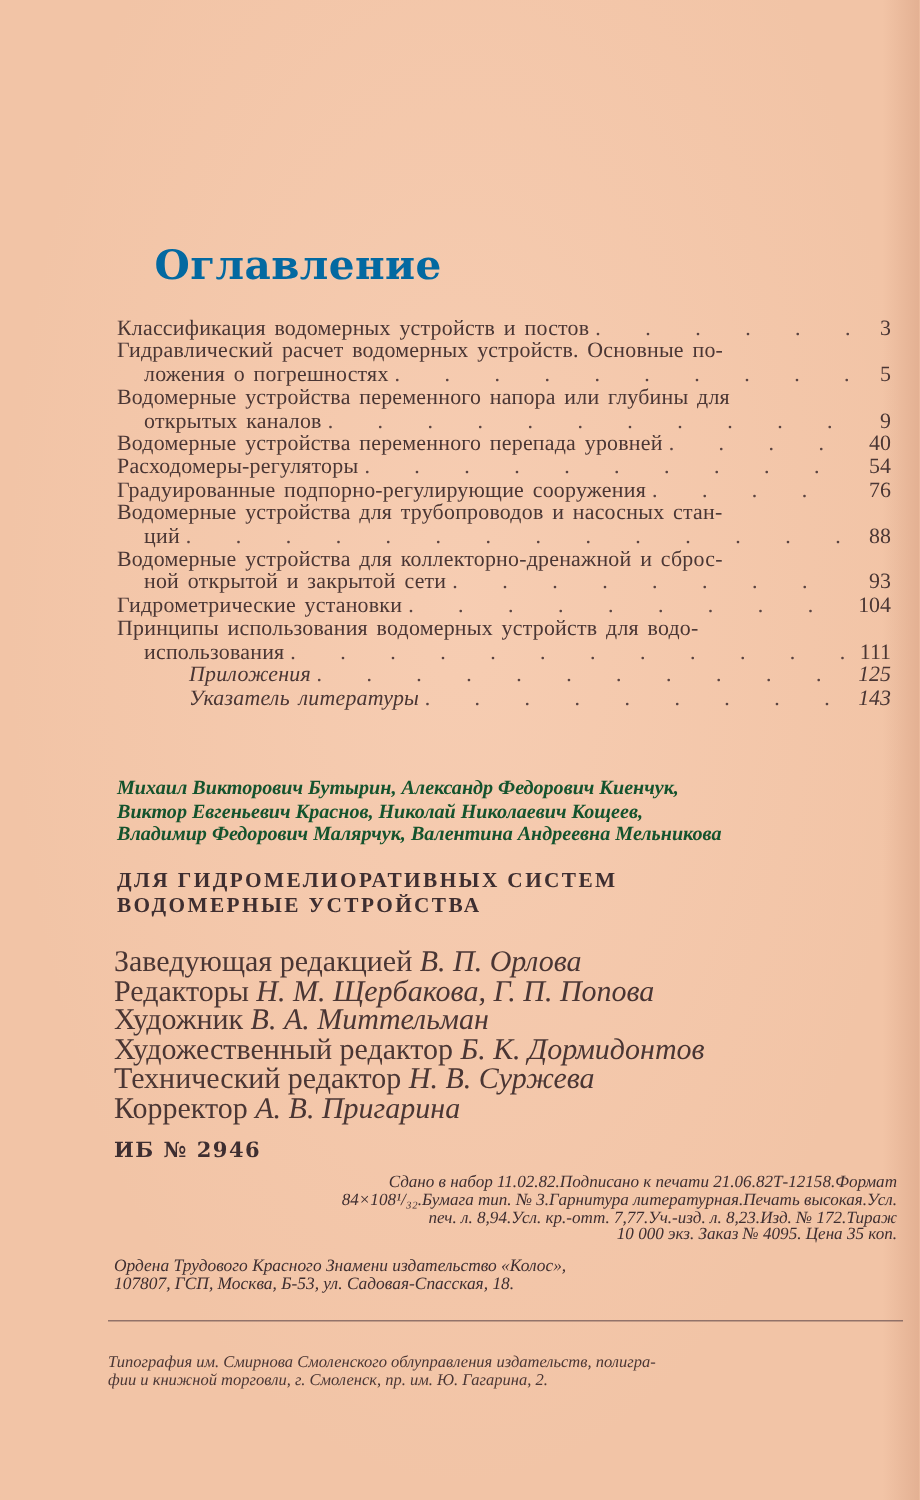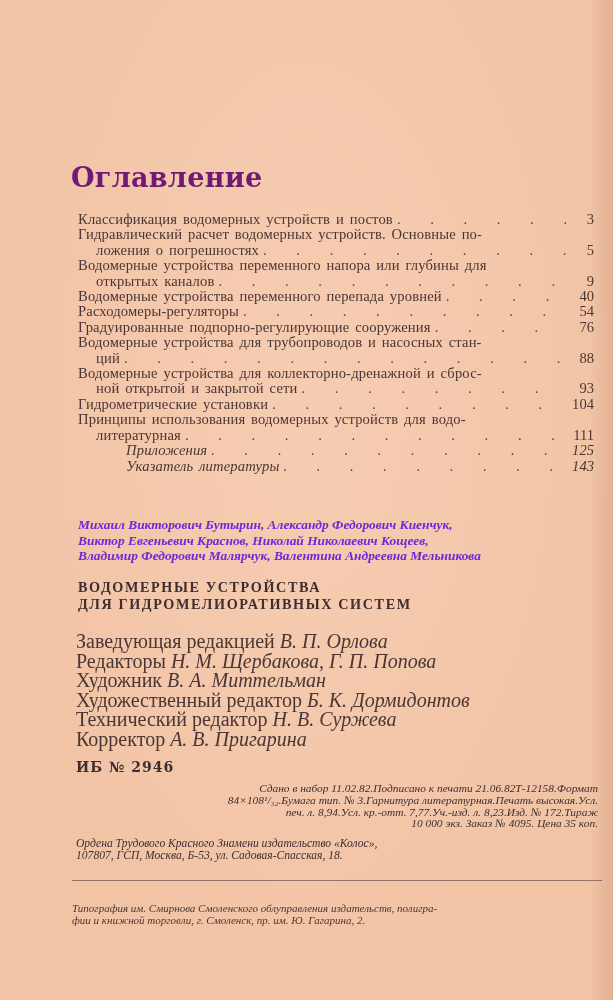--- a/index.html
+++ b/index.html
@@ -9,36 +9,36 @@
     background-image:
       radial-gradient(ellipse at 50% 40%, rgba(250,212,188,0.55) 0%, rgba(242,196,166,0) 70%),
       linear-gradient(90deg, rgba(0,0,0,0) 96%, rgba(200,140,110,0.35) 100%);
     color: #3a2a28;
     font-family: "Liberation Serif", "DejaVu Serif", serif;
     position: relative;
   }
   .page { position: absolute; left: 0; top: 0; width: 613px; height: 1000px; }
 
   .toc-title {
-    position: absolute; left: 71px; top: 162px;
+    position: absolute; left: 103px; top: 162px;
     font-family: "DejaVu Serif", serif; font-weight: bold;
-    font-size: 27px; color: #701a75; letter-spacing: 0.3px;
+    font-size: 27px; color: #0369a1; letter-spacing: 0.3px;
   }
   .toc { position: absolute; left: 78px; top: 212px; width: 516px; font-size: 14.6px; line-height: 15.4px; color: #4a3634; }
   .toc-entry { position: relative; }
   .toc-line { display: flex; align-items: flex-end; }
   .toc-cont { padding-left: 18px; }
   .toc-text { white-space: nowrap; letter-spacing: 0.15px; word-spacing: 2px; }
   .toc-dots { flex: 1; overflow: hidden; white-space: nowrap; margin: 0 4px; letter-spacing: 13px; color: #5a4442; }
   .toc-page { min-width: 24px; text-align: right; }
   .italic { font-style: italic; margin-left: 48px; }
 
   .authors {
     position: absolute; left: 78px; top: 517px; width: 530px;
-    font-style: italic; font-weight: bold; font-size: 13.4px; line-height: 15.6px; color: #6d28d9;
+    font-style: italic; font-weight: bold; font-size: 13.4px; line-height: 15.6px; color: #14532d;
   }
   .book-title {
     position: absolute; left: 78px; top: 579px; font-weight: bold;
     font-size: 14.2px; line-height: 17px; letter-spacing: 1.6px; color: #3e2e30;
   }
   .credits { position: absolute; left: 76px; top: 632px; font-size: 20px; line-height: 19.5px; color: #4a3634; }
   .credits .name { font-style: italic; }
   .ib { position: absolute; left: 76px; top: 759px; font-weight: bold; font-size: 14px; letter-spacing: 1px; color: #3e2e30; font-family: "DejaVu Serif", serif; }
 
   .imprint {
@@ -130,21 +130,21 @@
           <span class="toc-text">Гидрометрические установки</span>
           <span class="toc-dots">. . . . . . . . . . . . . . . . . . . . . . . . . . . . . .</span>
           <span class="toc-page">104</span>
         </div>
       </div>
       <div class="toc-entry">
         <div class="toc-line">
           <span class="toc-text">Принципы использования водомерных устройств для водо-</span>
         </div>
         <div class="toc-line toc-cont">
-          <span class="toc-text">литературная</span>
+          <span class="toc-text">использования</span>
           <span class="toc-dots">. . . . . . . . . . . . . . . . . . . . . . . . . . . . . .</span>
           <span class="toc-page">111</span>
         </div>
       </div>
       <div class="toc-entry italic">
         <div class="toc-line">
           <span class="toc-text">Приложения</span>
           <span class="toc-dots">. . . . . . . . . . . . . . . . . . . . . . . . . . . . . .</span>
           <span class="toc-page">125</span>
         </div>
@@ -158,22 +158,22 @@
       </div>
     </div>
 
   <div class="authors">
     <div>Михаил Викторович Бутырин, Александр Федорович Киенчук,</div>
     <div>Виктор Евгеньевич Краснов, Николай Николаевич Кощеев,</div>
     <div>Владимир Федорович Малярчук, Валентина Андреевна Мельникова</div>
   </div>
 
   <div class="book-title">
+    <div>ДЛЯ ГИДРОМЕЛИОРАТИВНЫХ СИСТЕМ</div>
     <div>ВОДОМЕРНЫЕ УСТРОЙСТВА</div>
-    <div>ДЛЯ ГИДРОМЕЛИОРАТИВНЫХ СИСТЕМ</div>
   </div>
 
   <div class="credits" id="credits">
       <div><span>Заведующая редакцией</span> <span class="name">В. П. Орлова</span></div>
       <div><span>Редакторы</span> <span class="name">Н. М. Щербакова, Г. П. Попова</span></div>
       <div><span>Художник</span> <span class="name">В. А. Миттельман</span></div>
       <div><span>Художественный редактор</span> <span class="name">Б. К. Дормидонтов</span></div>
       <div><span>Технический редактор</span> <span class="name">Н. В. Суржева</span></div>
       <div><span>Корректор</span> <span class="name">А. В. Пригарина</span></div>
     </div>

